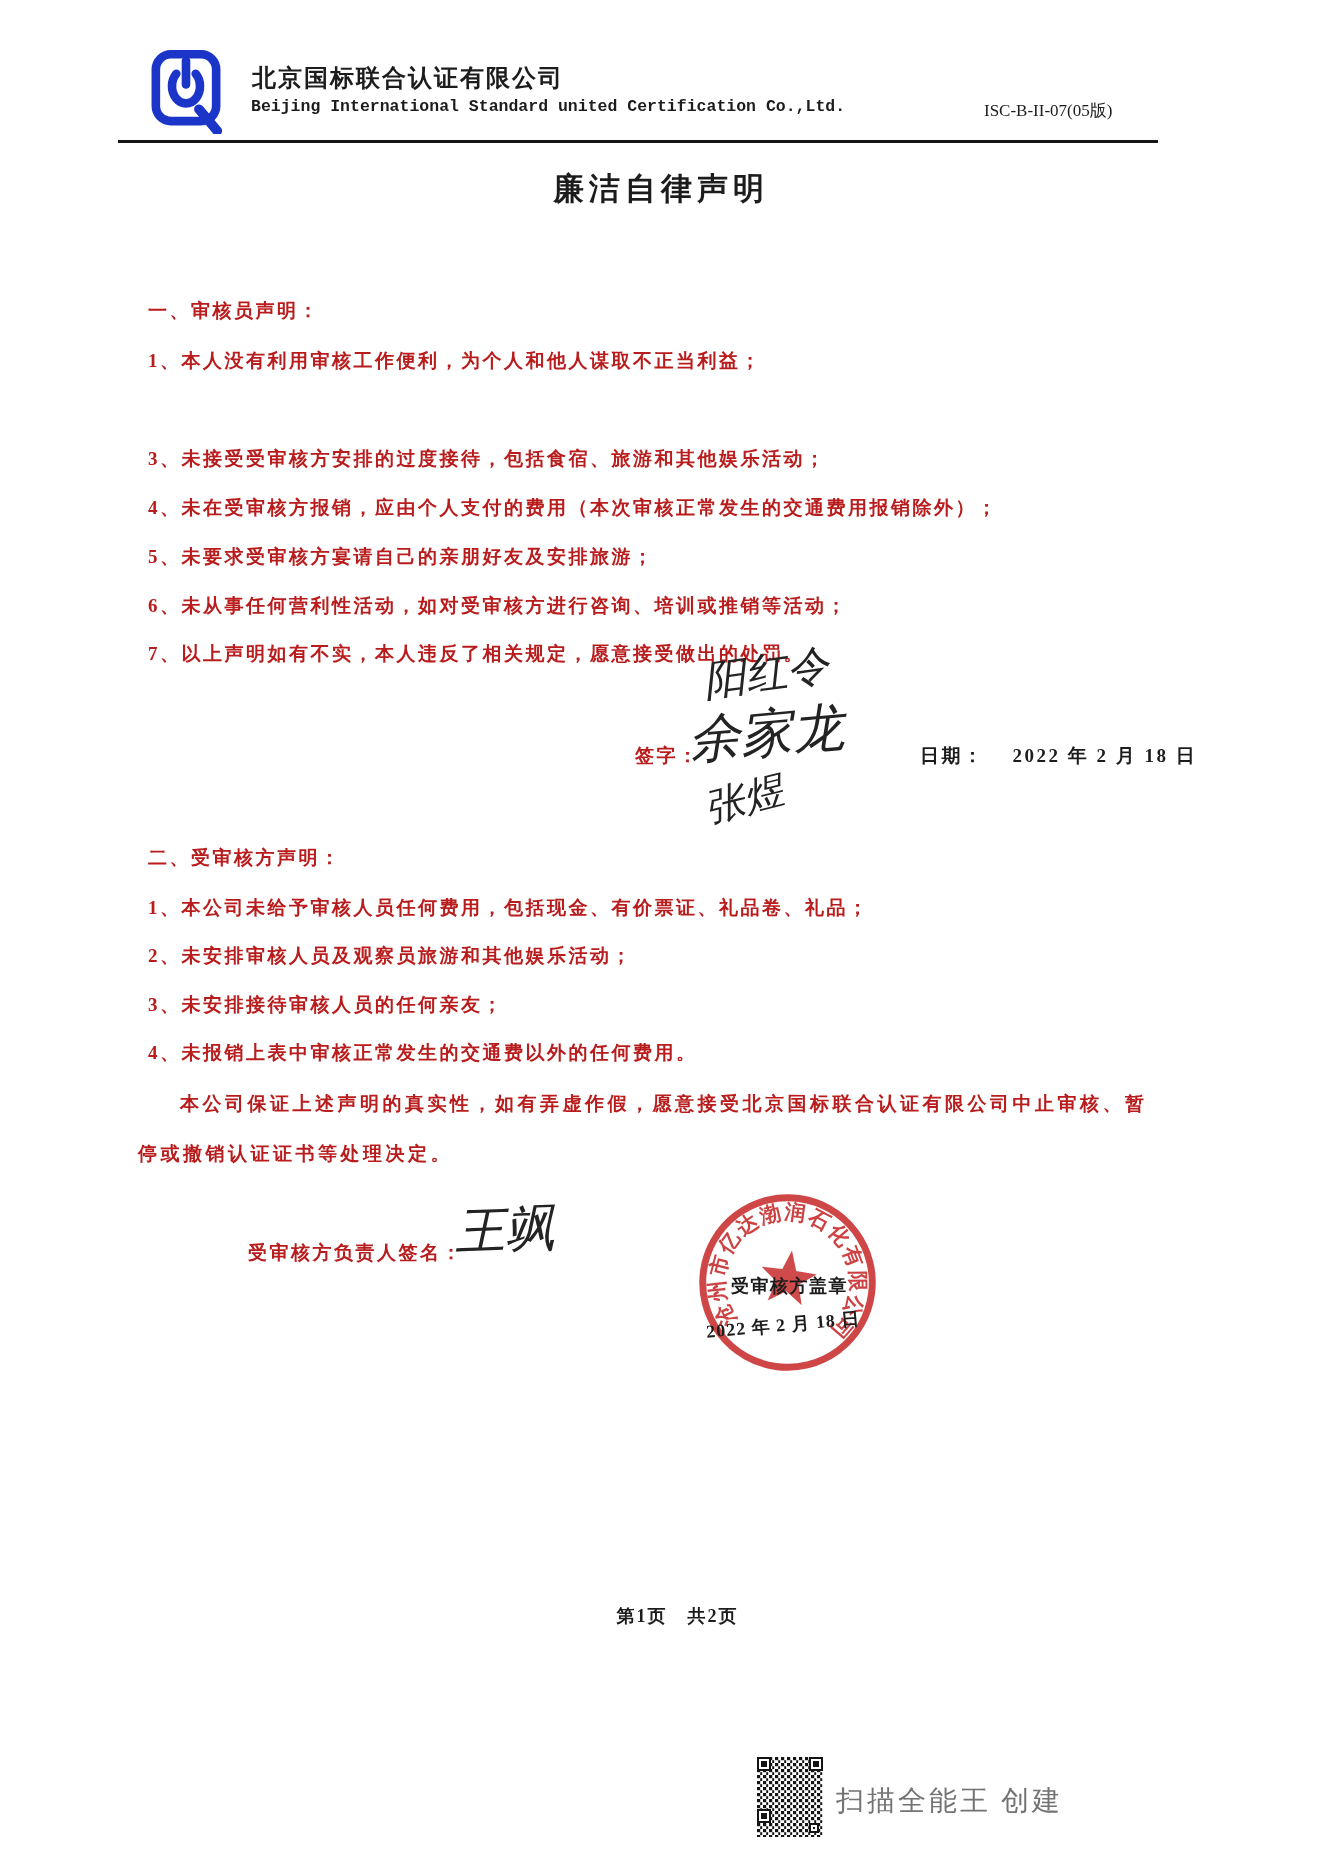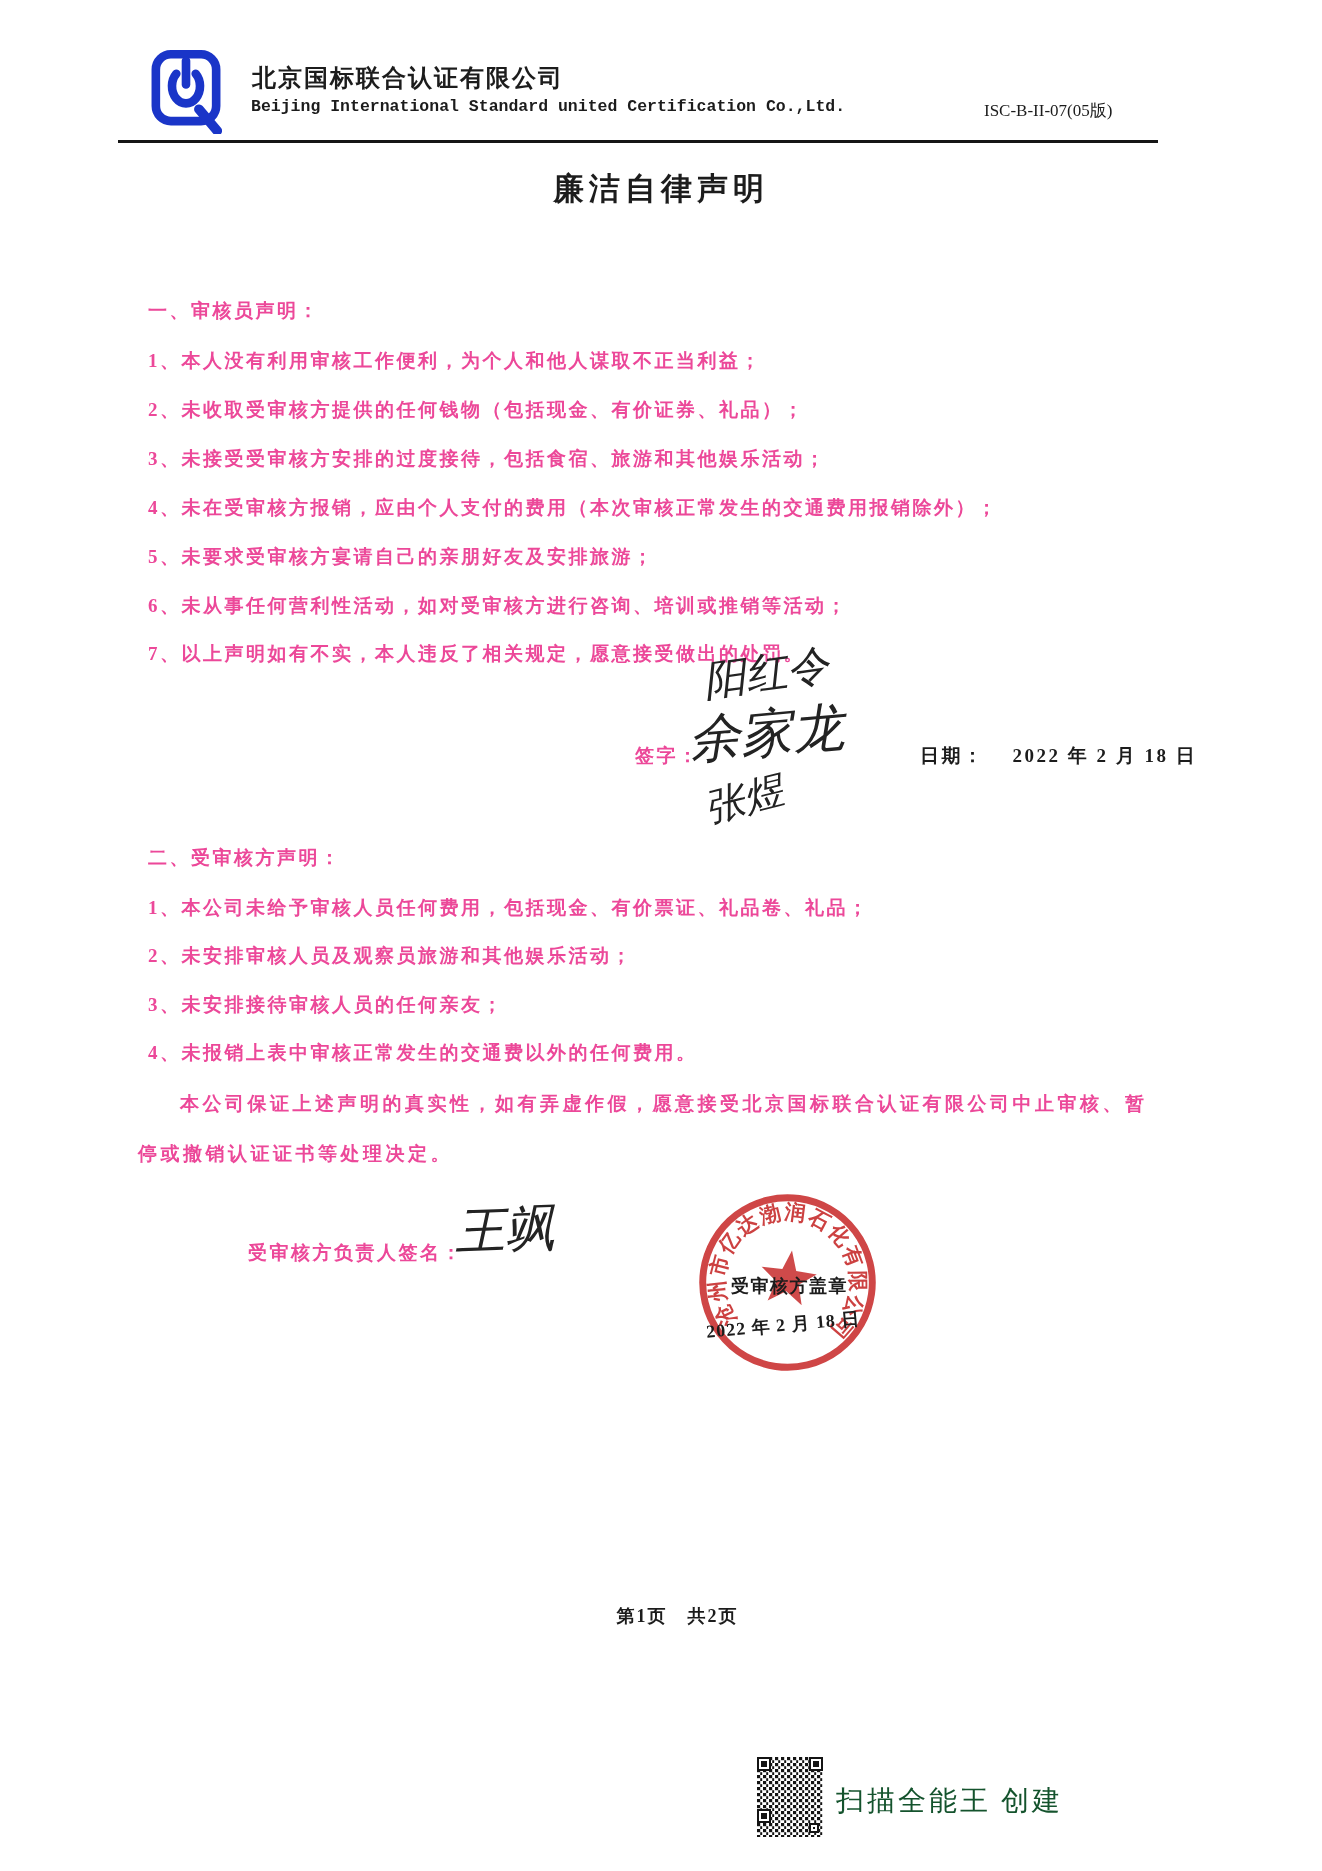--- a/index.html
+++ b/index.html
@@ -34,21 +34,21 @@
   
   .doc-title{
     left:0;right:0;top:168px;text-align:center;
     font-family:"Liberation Sans","DejaVu Sans",sans-serif;
     font-weight:bold;font-size:31px;letter-spacing:5px;
   }
   
   .bline{
     position:absolute;left:148px;
     font-size:19px;font-weight:600;letter-spacing:2.5px;
-    white-space:nowrap;color:#ec4899;
+    white-space:nowrap;color:#b91c1c;
   }
   .pledge{letter-spacing:3.5px;}
   
   .hand{
     position:absolute;
     font-family:"Liberation Serif","DejaVu Serif",serif;
     font-style:italic;color:#232323;white-space:nowrap;line-height:1;
   }
   .sig1{left:703px;top:652px;font-size:42px;transform:rotate(-8deg);}
   .sig2{left:688px;top:708px;font-size:52px;transform:rotate(-5deg);}
@@ -70,21 +70,21 @@
     left:706px;top:1313px;font-size:18px;font-weight:600;
     letter-spacing:1px;white-space:nowrap;z-index:3;transform:rotate(-5deg);
   }
   
   .page-info{
     left:0;right:0;top:1604px;text-align:center;
     font-size:18px;font-weight:600;letter-spacing:2px;padding-left:33px;
   }
   .qr{left:757px;top:1757px;}
   .scanner-text{
-    left:836px;top:1782px;font-size:28px;color:#14532d;
+    left:836px;top:1782px;font-size:28px;color:#737373;
     letter-spacing:3px;white-space:nowrap;font-weight:500;
   }
 </style>
 </head>
 <body>
 
 <div class="page">
 
   <svg class="abs logo" width="72" height="84" viewBox="0 0 66 78">
     <rect x="5" y="4" width="56" height="62" rx="14" fill="none" stroke="#1a35c8" stroke-width="8"></rect>
@@ -95,21 +95,20 @@
 
   <div class="abs company-cn">北京国标联合认证有限公司</div>
   <div class="abs company-en">Beijing International Standard united Certification Co.,Ltd.</div>
   <div class="abs form-code">ISC-B-II-07(05版)</div>
   <div class="abs head-rule"></div>
 
   <div class="abs doc-title">廉洁自律声明</div>
 
   <div class="bline" style="top:298px">一、审核员声明：</div>
   <div class="bline" style="top:348px">1、本人没有利用审核工作便利，为个人和他人谋取不正当利益；</div>
-  <div class="bline" style="top:397px">2、未收取受审核方提供的任何钱物（包括现金、有价证券、礼品）；</div>
   <div class="bline" style="top:446px">3、未接受受审核方安排的过度接待，包括食宿、旅游和其他娱乐活动；</div>
   <div class="bline" style="top:495px">4、未在受审核方报销，应由个人支付的费用（本次审核正常发生的交通费用报销除外）；</div>
   <div class="bline" style="top:544px">5、未要求受审核方宴请自己的亲朋好友及安排旅游；</div>
   <div class="bline" style="top:593px">6、未从事任何营利性活动，如对受审核方进行咨询、培训或推销等活动；</div>
   <div class="bline" style="top:641px">7、以上声明如有不实，本人违反了相关规定，愿意接受做出的处罚。</div>
 
   <div class="hand sig1">阳红令</div>
   <div class="hand sig2">余家龙</div>
   <div class="hand sig3">张煜</div>
 

